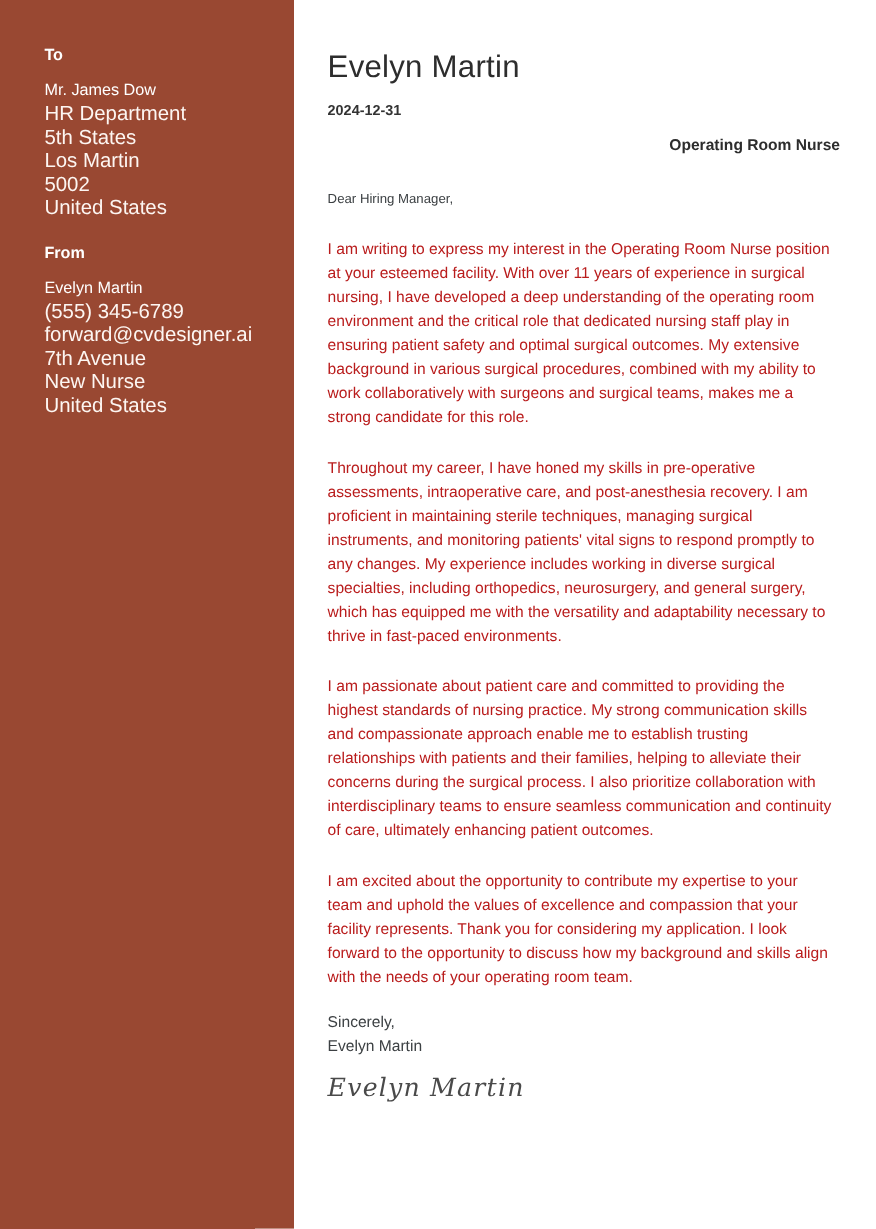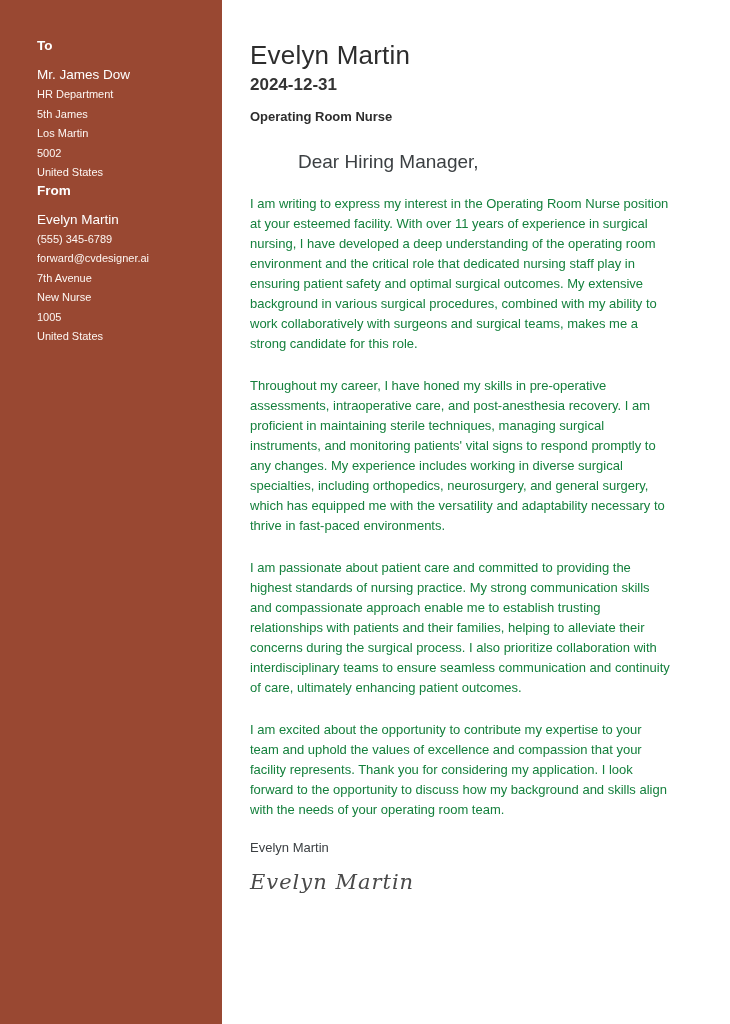--- a/index.html
+++ b/index.html
@@ -6,50 +6,50 @@
   html,body { background:#ffffff; }
   body {
     width:730px; height:1024px;
     font-family:"Liberation Sans", sans-serif;
     overflow:hidden;
   }
   .page { width:730px; height:1024px; display:flex; background:#ffffff; }
 
   
   .sidebar {
-    width:222px; height:1024px; flex-shrink:0;
+    width:245px; height:1024px; flex-shrink:0;
     background:#994832;
     color:#ffffff;
     padding:38px 18px 0 37px;
   }
   .section-label { font-size:13.5px; font-weight:bold; margin-bottom:12px; }
   .contact-name  { font-size:13.5px; font-weight:normal; line-height:20px; }
-  .contact-line  { font-size:11px; line-height:19.5px; color:#fdf6f2; }
-  .from-block    { }
+  .contact-line  { font-size:17px; line-height:19.5px; color:#fdf6f2; }
+  .from-block    { margin-top:20px; }
 
   
   .main {
     padding:40px 30px 0 28px;
     width:485px;
     color:#3c4043;
   }
   .letter-name {
     font-size:26px; font-weight:400; color:#2d2d2d;
     letter-spacing:0.2px; line-height:30px;
   }
   .letter-date {
-    font-size:17px; font-weight:bold; color:#333333; margin-top:5px;
+    font-size:12px; font-weight:bold; color:#333333; margin-top:15px;
   }
   .letter-job-title {
-    font-size:13px; font-weight:bold; color:#2d2d2d; margin-top:14px;
+    font-size:13px; font-weight:bold; color:#2d2d2d; margin-top:14px;text-align:right;
   }
-  .salutation { font-size:19px; line-height:20px; margin-top:28px;margin-left:48px; }
+  .salutation { font-size:11px; line-height:20px; margin-top:28px; }
   .para {
     font-size:13px; line-height:20px; margin-top:22px; max-width:423px;
-    color:#15803d;
+    color:#b91c1c;
   }
   .closing-block { font-size:13px; line-height:20px; margin-top:18px; }
   .signature {
     font-family:"DejaVu Serif", serif;
     font-style:italic;
     font-size:21px;
     color:#4a4a4a;
     margin-top:12px;
     letter-spacing:1px;
   }
@@ -57,50 +57,50 @@
 </head>
 <body>
 
 <div class="page">
 
   <aside class="sidebar">
     <div class="to-block">
       <div class="section-label">To</div>
       <div class="contact-name">Mr. James Dow</div>
       <div class="contact-line">HR Department</div>
-      <div class="contact-line">5th James</div>
+      <div class="contact-line">5th States</div>
       <div class="contact-line">Los Martin</div>
       <div class="contact-line">5002</div>
       <div class="contact-line">United States</div>
     </div>
 
     <div class="from-block">
       <div class="section-label">From</div>
       <div class="contact-name">Evelyn Martin</div>
       <div class="contact-line">(555) 345-6789</div>
       <div class="contact-line">forward@cvdesigner.ai</div>
       <div class="contact-line">7th Avenue</div>
       <div class="contact-line">New Nurse</div>
-      <div class="contact-line">1005</div>
       <div class="contact-line">United States</div>
     </div>
   </aside>
 
   <main class="main">
     <h1 class="letter-name">Evelyn Martin</h1>
     <div class="letter-date">2024-12-31</div>
     <div class="letter-job-title">Operating Room Nurse</div>
 
     <div class="salutation">Dear Hiring Manager,</div>
 
     <p class="para">I am writing to express my interest in the Operating Room Nurse position at your esteemed facility. With over 11 years of experience in surgical nursing, I have developed a deep understanding of the operating room environment and the critical role that dedicated nursing staff play in ensuring patient safety and optimal surgical outcomes. My extensive background in various surgical procedures, combined with my ability to work collaboratively with surgeons and surgical teams, makes me a strong candidate for this role.</p>
     <p class="para">Throughout my career, I have honed my skills in pre-operative assessments, intraoperative care, and post-anesthesia recovery. I am proficient in maintaining sterile techniques, managing surgical instruments, and monitoring patients' vital signs to respond promptly to any changes. My experience includes working in diverse surgical specialties, including orthopedics, neurosurgery, and general surgery, which has equipped me with the versatility and adaptability necessary to thrive in fast-paced environments.</p>
     <p class="para">I am passionate about patient care and committed to providing the highest standards of nursing practice. My strong communication skills and compassionate approach enable me to establish trusting relationships with patients and their families, helping to alleviate their concerns during the surgical process. I also prioritize collaboration with interdisciplinary teams to ensure seamless communication and continuity of care, ultimately enhancing patient outcomes.</p>
     <p class="para">I am excited about the opportunity to contribute my expertise to your team and uphold the values of excellence and compassion that your facility represents. Thank you for considering my application. I look forward to the opportunity to discuss how my background and skills align with the needs of your operating room team.</p>
 
     <div class="closing-block">
+      <div>Sincerely,</div>
       <div>Evelyn Martin</div>
     </div>
 
     <div class="signature">Evelyn Martin</div>
   </main>
 
 </div>
 
 </body></html>

